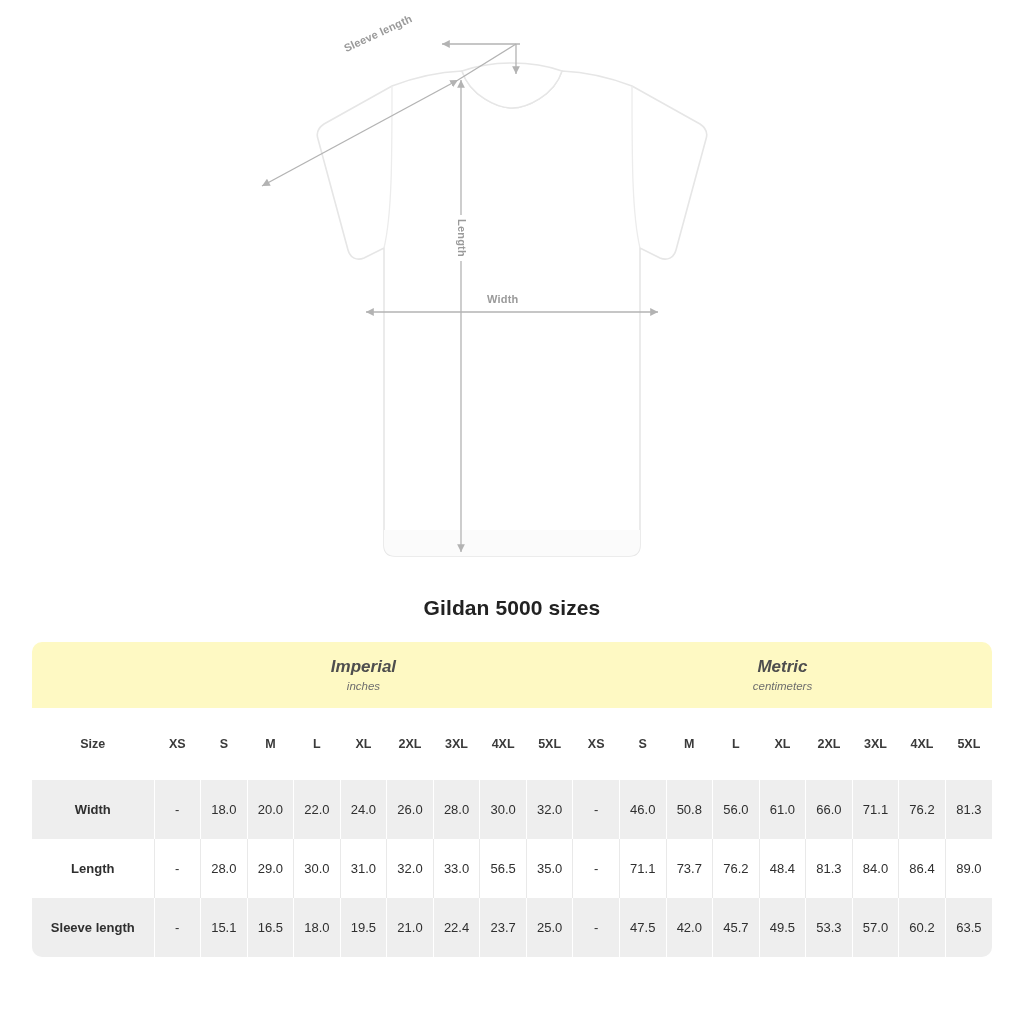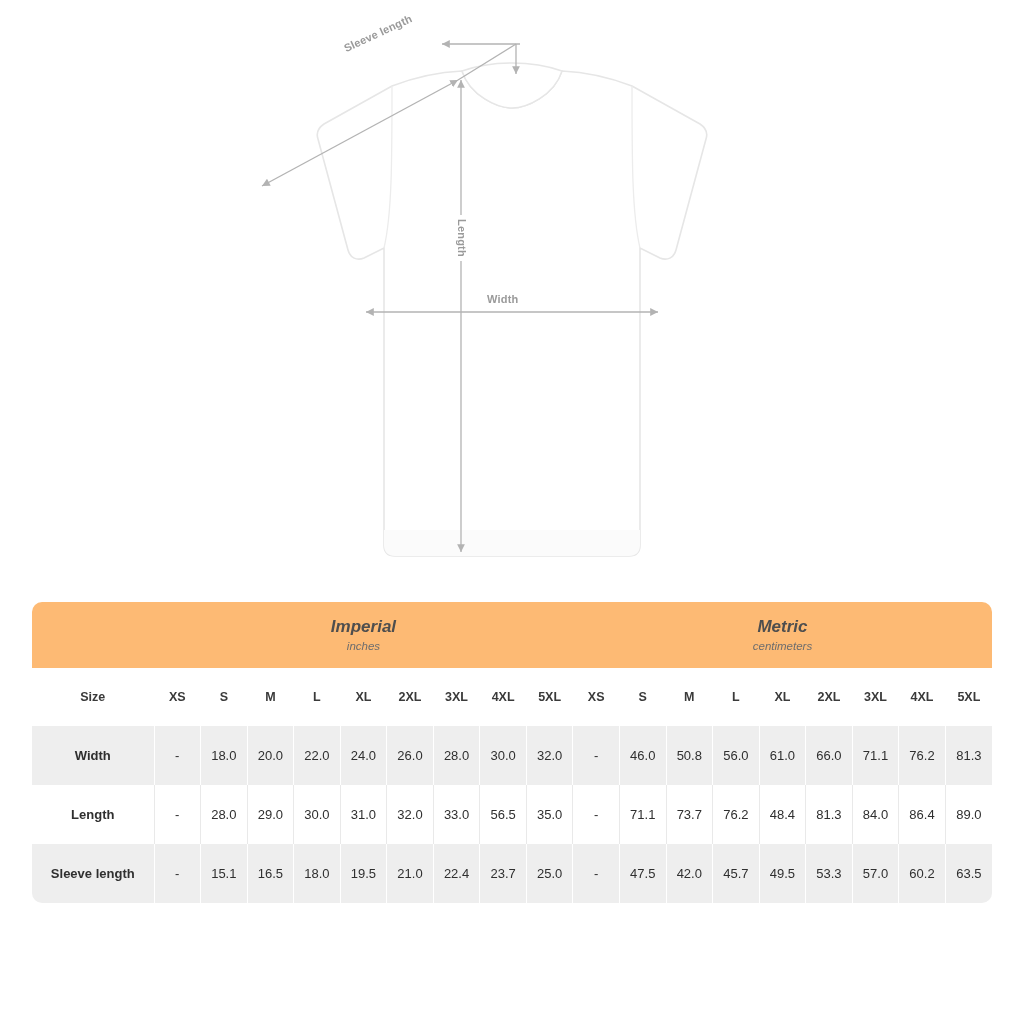--- a/index.html
+++ b/index.html
@@ -88,37 +88,37 @@
     table-layout: fixed;
     font-size: 12.5px;
   }
   table.size-table td, table.size-table th {
     text-align: center;
     vertical-align: middle;
     padding: 0;
   }
   .unitgroup-row td {
     height: 66px;
-    background: #fdba74;
+    background: #fef9c3;
   }
   .unit-main {
     font-size: 17px;
     font-style: italic;
     font-weight: bold;
     color: #4e4e4e;
     line-height: 1.25;
   }
   .unit-sub {
     font-size: 11.5px;
     font-style: italic;
     color: #6d6d6d;
     line-height: 1.4;
   }
   .hdr-row td {
-    height: 58px;
+    height: 72px;
     font-size: 12.5px;
     font-weight: bold;
     color: #3a3a3a;
     background: #ffffff;
   }
   .hdr-row td.rowlabelhead {
     background: #ffffff;
   }
   .data-row td {
     height: 59px;
@@ -203,20 +203,21 @@
   </svg>
 
   <div class="dim-label" id="sleeve-label">Sleeve length</div>
 
   <div class="dim-label" id="length-label">Length</div>
 
   <div class="dim-label" id="width-label">Width</div>
 </div>
 
 <div class="heading-block">
+  <h1 class="chart-title">Gildan 5000 sizes</h1>
 </div>
 
 <div class="table-wrap">
   <table class="size-table">
     <colgroup>
       <col class="col-rowlabel">
       <col span="18">
     </colgroup>
     <tbody>
       <tr class="unitgroup-row">

